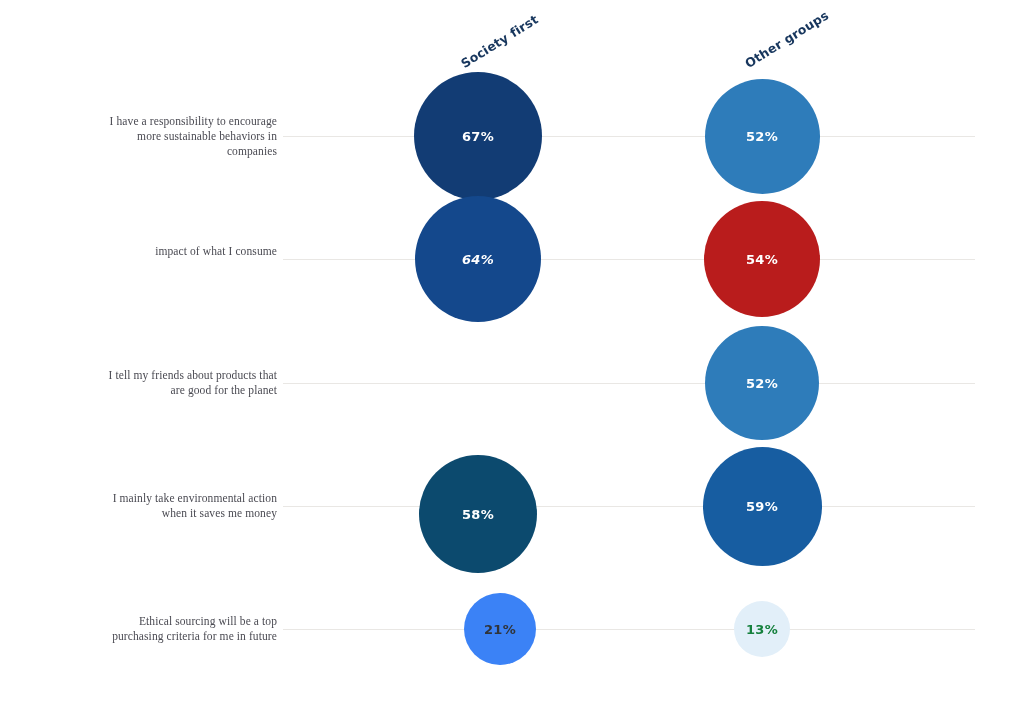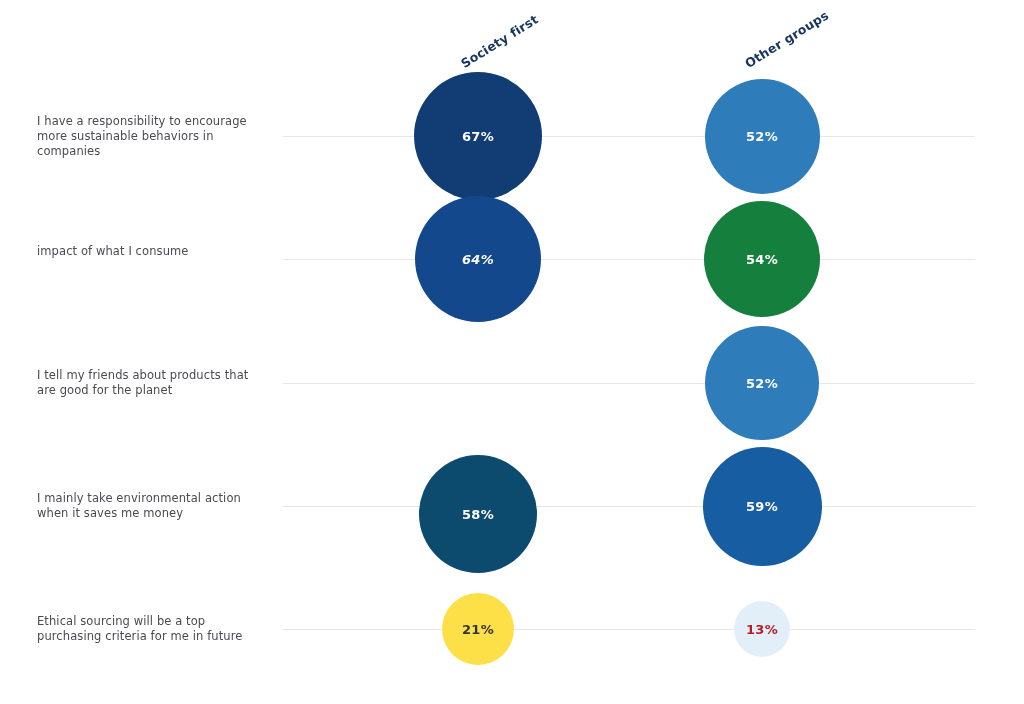--- a/index.html
+++ b/index.html
@@ -26,24 +26,26 @@
     width: 1024px;
     height: 704px;
   }
   .gridline {
     position: absolute;
     height: 1px;
     background: #e9e7e4;
   }
   .row-label {
     position: absolute;
+    text-align: right;
     font-size: 11.5px;
     line-height: 15px;
     color: #4a4a52;
     letter-spacing: 0.1px;
+    font-family: Liberation Serif, serif;
   }
   .col-header {
     position: absolute;
     font-size: 12.5px;
     font-weight: bold;
     color: #17365d;
     white-space: nowrap;
     transform-origin: left bottom;
     letter-spacing: 0.2px;
   }
@@ -106,33 +108,33 @@
   <div class="bubble-layer">
       <div class="bubble" style="width: 128px; height: 128px; left: 414px; top: 72px; background: rgb(18, 60, 116);">
         <span class="bubble-value" style="color: rgb(255, 255, 255);">67%</span>
       </div>
       <div class="bubble" style="width: 115px; height: 115px; left: 704.5px; top: 78.5px; background: rgb(46, 124, 186);">
         <span class="bubble-value" style="color: rgb(255, 255, 255);">52%</span>
       </div>
       <div class="bubble" style="width: 126px; height: 126px; left: 415px; top: 196px; background: rgb(20, 72, 140); font-style: italic;">
         <span class="bubble-value" style="color: rgb(255, 255, 255);">64%</span>
       </div>
-      <div class="bubble" style="width: 116px; height: 116px; left: 704px; top: 201px; background: #15803d;">
+      <div class="bubble" style="width: 116px; height: 116px; left: 704px; top: 201px; background: #b91c1c;">
         <span class="bubble-value" style="color: rgb(255, 255, 255);">54%</span>
       </div>
       <div class="bubble" style="width: 114px; height: 114px; left: 705px; top: 326px; background: rgb(46, 124, 186);">
         <span class="bubble-value" style="color: rgb(255, 255, 255);">52%</span>
       </div>
       <div class="bubble" style="width: 118px; height: 118px; left: 419px; top: 455px; background: #0c4a6e;">
         <span class="bubble-value" style="color: rgb(255, 255, 255);">58%</span>
       </div>
       <div class="bubble" style="width: 119px; height: 119px; left: 702.5px; top: 446.5px; background: rgb(23, 93, 161);">
         <span class="bubble-value" style="color: rgb(255, 255, 255);">59%</span>
       </div>
-      <div class="bubble" style="width: 72px; height: 72px; left: 442px; top: 593px; background: #fde047;">
+      <div class="bubble" style="width: 72px; height: 72px; left: 464px; top: 593px; background: #3b82f6;">
         <span class="bubble-value" style="color: rgb(48, 52, 58);">21%</span>
       </div>
       <div class="bubble" style="width: 56px; height: 56px; left: 734px; top: 601px; background: rgb(226, 239, 249);">
-        <span class="bubble-value" style="color: #b91c1c;">13%</span>
+        <span class="bubble-value" style="color: #15803d;">13%</span>
       </div>
     </div>
 
 </div>
 
 </body></html>

